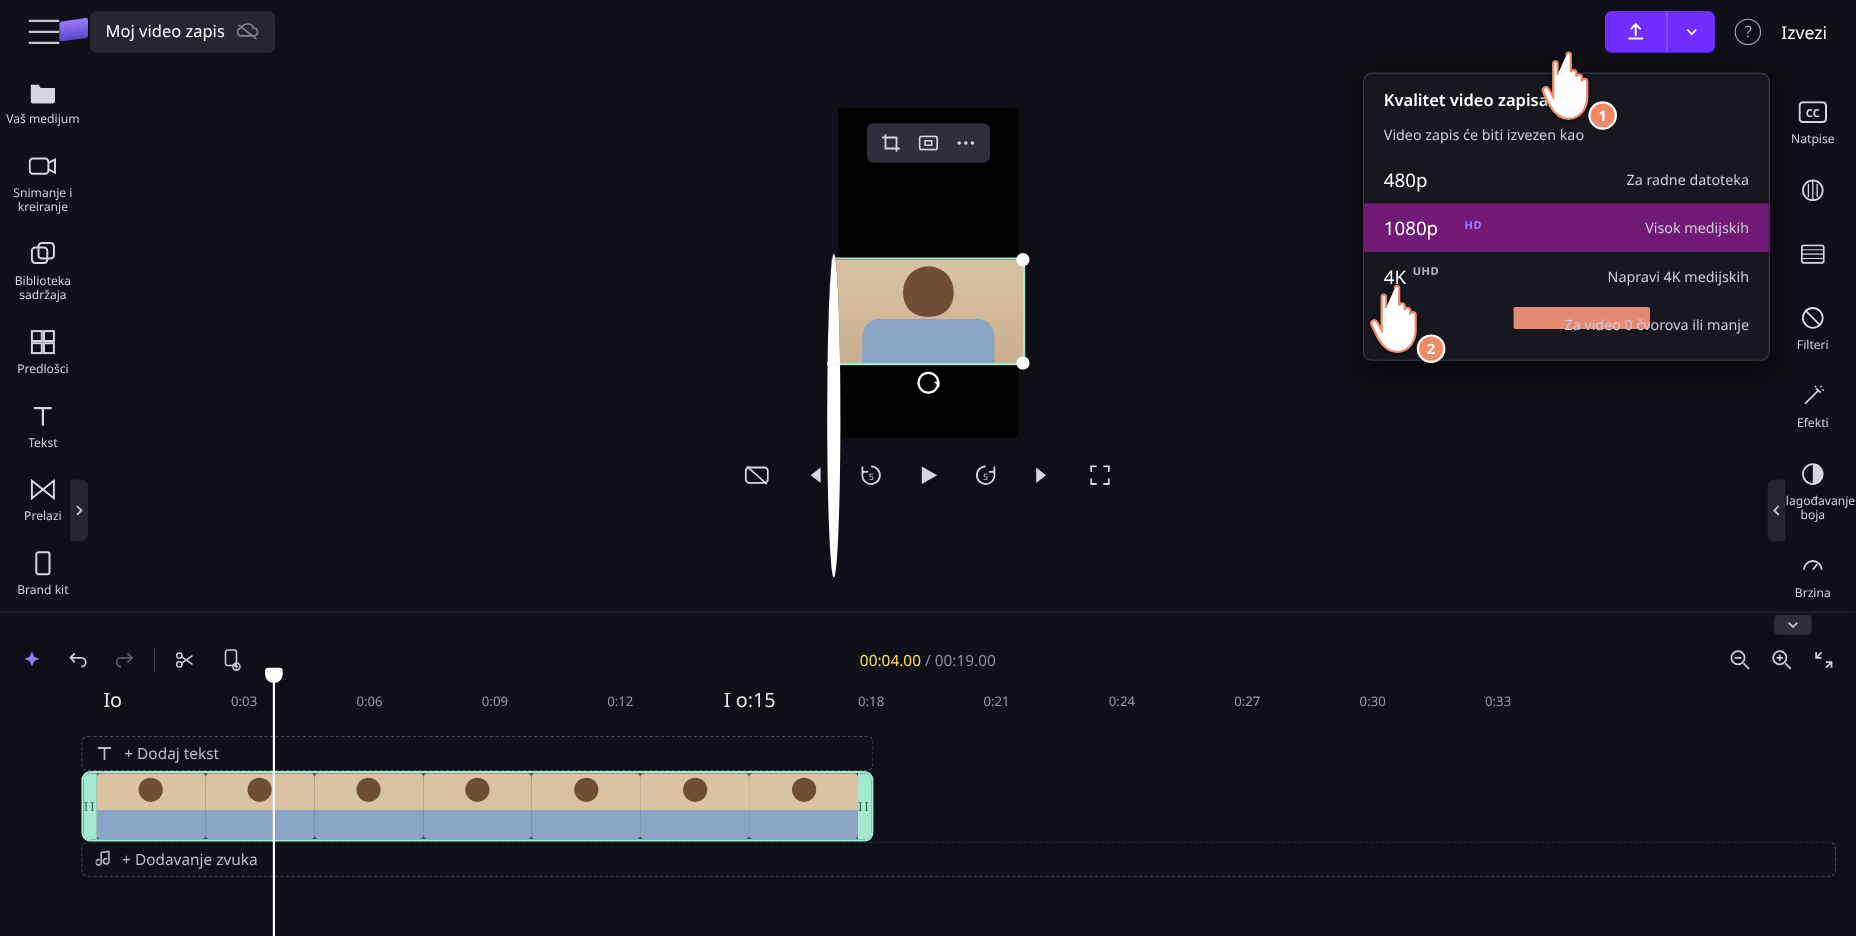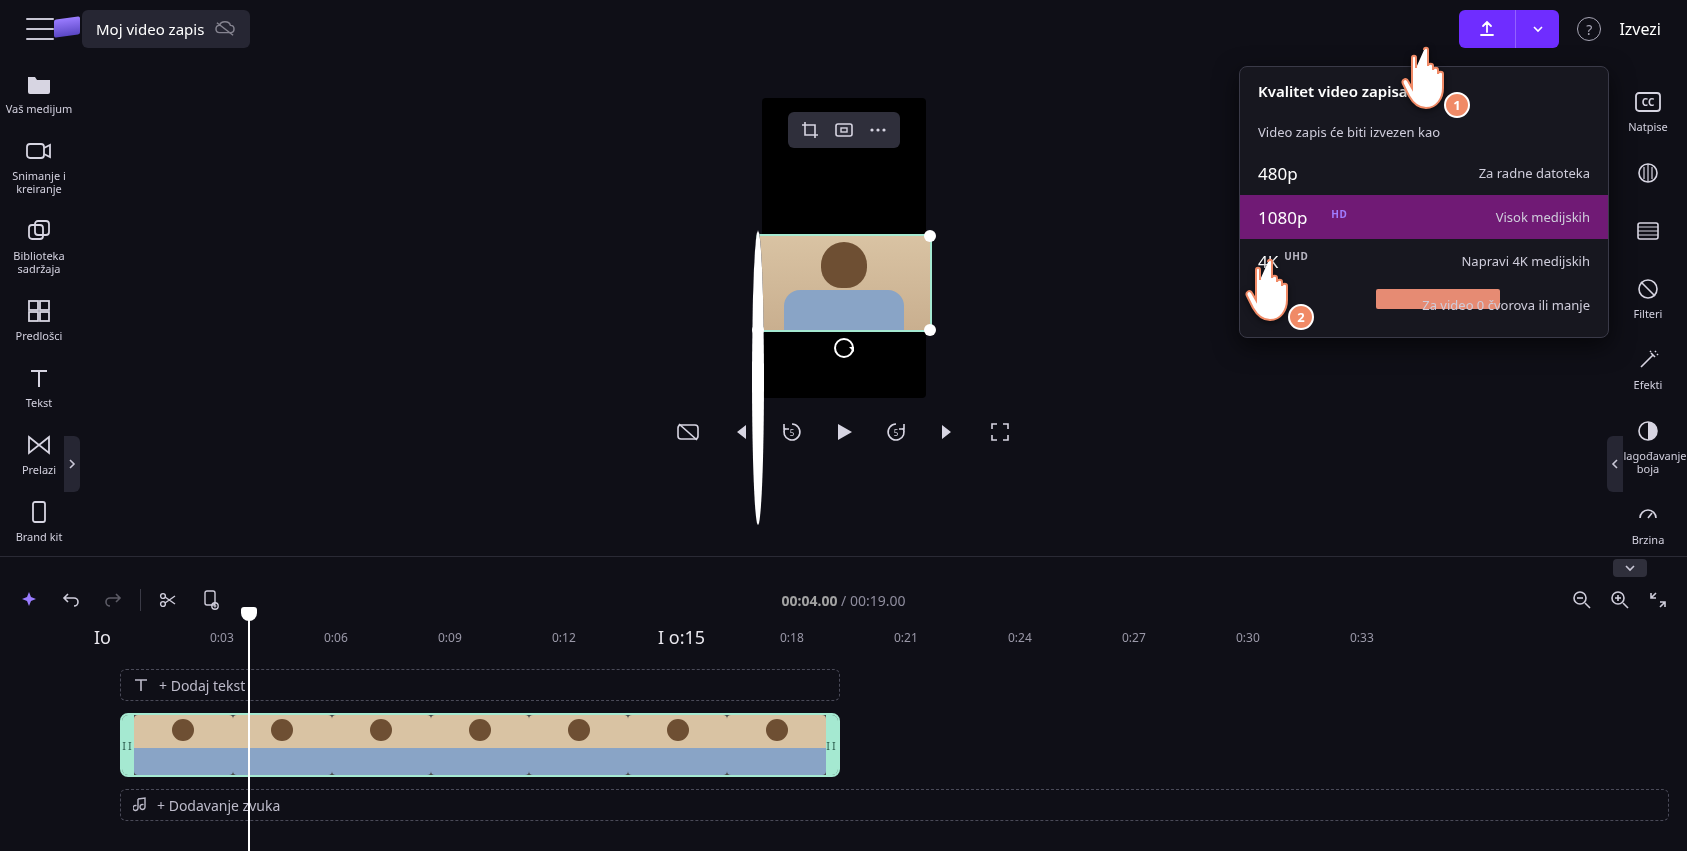--- a/index.html
+++ b/index.html
@@ -61,21 +61,21 @@
   .reload{position:absolute;top:240px;left:50%;transform:translateX(-50%);width:20px;height:20px;border:2px solid #fff;border-radius:50%;display:flex;align-items:center;justify-content:center}
   .reload::after{content:"";position:absolute;right:-2px;top:7px;width:0;height:0;border-top:5px solid #fff;border-left:5px solid transparent}
 
   
   .playback{display:flex;align-items:center;gap:28px;margin-top:22px}
   .pb-ic{width:24px;height:24px;display:flex;align-items:center;justify-content:center;color:#d7d5e2}
 
   
   .export-dd{position:absolute;top:8px;right:0;width:370px;background:#17171f;border:1px solid #3a3a48;border-radius:8px;box-shadow:0 8px 24px rgba(0,0,0,.6);z-index:40;padding-bottom:10px}
   .export-dd .hd{padding:14px 18px 10px}
-  .export-dd .hd .t1{font-size:15px;font-weight:600;color:#fff;margin-bottom:22px}
+  .export-dd .hd .t1{font-size:15px;font-weight:600;color:#fff;margin-bottom:12px}
   .export-dd .hd .t2{font-size:13px;color:#cfcddb}
   .ql-row{display:flex;align-items:center;justify-content:space-between;height:44px;padding:0 18px;cursor:pointer}
   .ql-row.sel{background:#701a75}
   .ql-row .l{font-size:17px;color:#fff;display:flex;align-items:center;gap:6px}
   .ql-row .l .sup{font-size:10px;font-weight:700;letter-spacing:.5px;position:relative;top:-5px}
   .ql-row .l .sup.hd{color:#a07cff}
   .ql-row .l .sup.uhd{color:#b8b6c2}
   .ql-row .r{font-size:13px;color:#cfcddb}
   .gif-highlight{position:absolute;right:108px;bottom:18px;width:124px;height:20px;background:#e68b73;border-radius:2px;z-index:-1}
 
@@ -88,29 +88,29 @@
   .badge{position:absolute;width:26px;height:26px;border-radius:50%;background:#f08a66;border:2px solid #fff;display:flex;align-items:center;justify-content:center;font-size:13px;font-weight:700;color:#fff}
 
   
   .tl{height:295px;border-top:1px solid #2a2a35;display:flex;flex-direction:column}
   .tl-collapse{height:22px;display:flex;justify-content:flex-end;align-items:center;padding-right:40px}
   .tl-collapse .btn{width:34px;height:18px;background:#2f2f3b;border-radius:4px;display:flex;align-items:center;justify-content:center;color:#cac8d7}
   .tl-tools{height:42px;display:flex;align-items:center;padding:0 18px;gap:20px;position:relative}
   .tl-tools .ic{width:22px;height:22px;display:flex;align-items:center;justify-content:center;color:#cfcddb}
   .tl-tools .sep{width:1px;height:22px;background:#3a3a46;margin:0 -4px}
   .tl-time{position:absolute;left:50%;transform:translateX(-50%);font-size:14px}
-  .tl-time .cur{color:#a3a3a3;font-weight:700}
+  .tl-time .cur{color:#fde047;font-weight:400}
   .tl-time .tot{color:#8f8d9e}
   .tl-right{position:absolute;right:18px;display:flex;gap:16px;align-items:center}
   .ruler{height:36px;position:relative;margin-left:94px;margin-right:18px;font-size:12px;color:#9a98a8}
   .ruler .tick{position:absolute;top:8px}
   .ruler .bigtick{position:absolute;top:4px;font-size:18px;color:#e9e7ee}
   .playhead{position:absolute;left:248px;top:-8px;width:2px;height:250px;background:#fff;z-index:30}
   .playhead::before{content:"";position:absolute;top:-6px;left:-7px;width:16px;height:14px;background:#fff;border-radius:3px 3px 8px 8px}
-  .tracks{margin-left:120px;margin-right:18px;position:relative;display:flex;flex-direction:column;gap:12px;padding-top:12px}
+  .tracks{margin-left:74px;margin-right:18px;position:relative;display:flex;flex-direction:column;padding-top:12px}
   .placeholder-track{height:32px;border:1px dashed #4a4a58;border-radius:6px;display:flex;align-items:center;gap:10px;padding:0 12px;color:#bdbbca;font-size:14px}
   .placeholder-track.audio{width:100%}
   .video-track{height:64px;background:linear-gradient(90deg,#4a4a4a,#4a4a4a);border:2px solid var(--accent-green);border-radius:8px;width:720px;display:flex;align-items:center;overflow:hidden;position:relative}
   .video-track .bar{width:12px;height:100%;background:#a5e9d1;display:flex;align-items:center;justify-content:center;font-size:11px;letter-spacing:2px;color:#2f5f50;writing-mode:horizontal-tb}
   .video-track .thumbs{flex:1;display:flex}
   .thumb{flex:1;height:60px;margin:2px 0;border-radius:4px;background:linear-gradient(180deg,#d9c3a3 0%,#d9c3a3 55%,#89a4c6 55%,#89a4c6 100%);position:relative}
   .thumb::after{content:"";position:absolute;left:50%;top:4px;transform:translateX(-50%);width:22px;height:22px;border-radius:50%;background:#6e4f33}
 
 </style>
 </head>

